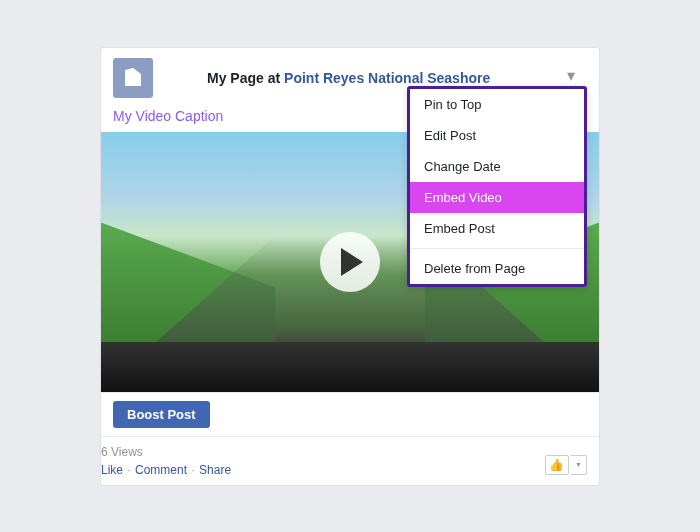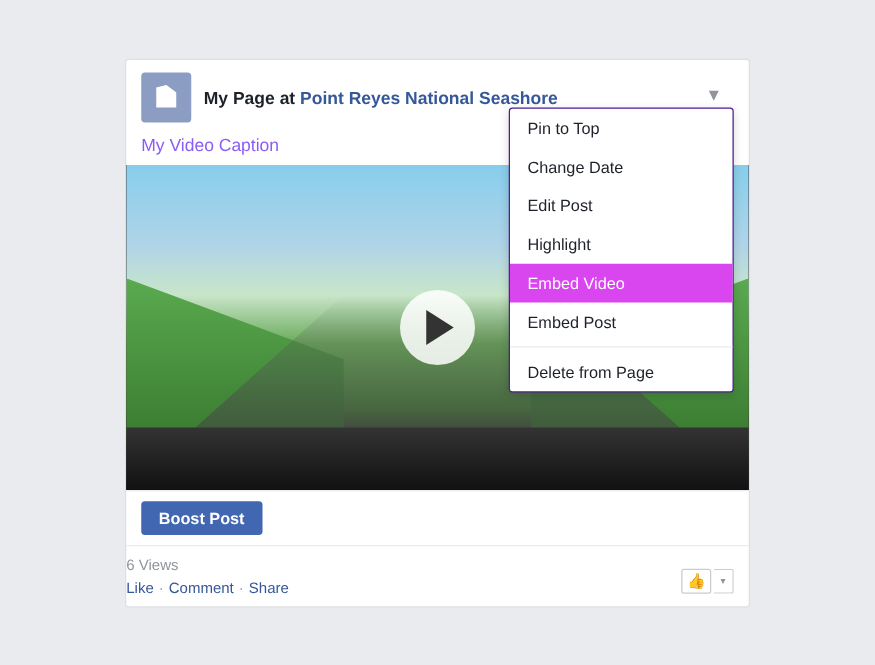--- a/index.html
+++ b/index.html
@@ -32,21 +32,21 @@
       display: flex;
       align-items: center;
       justify-content: center;
       margin-right: 10px;
       flex-shrink: 0;
     }
     .avatar svg {
       width: 24px;
       height: 24px;
     }
-    .header-info { flex: 1; }
+    .header-info { flex: 1; margin-left: 44px; }
     .page-name {
       font-size: 14px;
       font-weight: bold;
       color: #1d2129;
     }
     .page-name a {
       color: #365899;
       text-decoration: none;
     }
     .post-meta {
@@ -232,21 +232,21 @@
       background: #fff;
     }
 
     
     .context-menu {
       position: absolute;
       top: 30px;
       right: 0;
       width: 180px;
       background: #fff;
-      border: 1px solid #4c1d95;
+      border: 3px solid #4c1d95;
       border-radius: 3px;
       box-shadow: 0 2px 8px rgba(0,0,0,0.15);
       z-index: 100;
     }
     .menu-item {
       padding: 8px 14px;
       font-size: 13px;
       color: #1d2129;
       cursor: pointer;
       display: block;
@@ -285,23 +285,22 @@
         <a href="#">Point Reyes National Seashore</a>
       </div>
     </div>
 
     <div class="card-header-right">
       <button class="chevron-btn">▾</button>
 
       <div class="context-menu">
 
       <div class="menu-item">Pin to Top</div>
+          <div class="menu-item">Edit Post</div>
           <div class="menu-item">Change Date</div>
-          <div class="menu-item">Edit Post</div>
-          <div class="menu-item">Highlight</div>
           <div class="menu-item active">Embed Video</div>
           <div class="menu-item">Embed Post</div>
           <hr class="menu-divider">
           <div class="menu-item">Delete from Page</div>
         </div>
     </div>
   </div>
 
   <div class="caption">My Video Caption</div>
 

